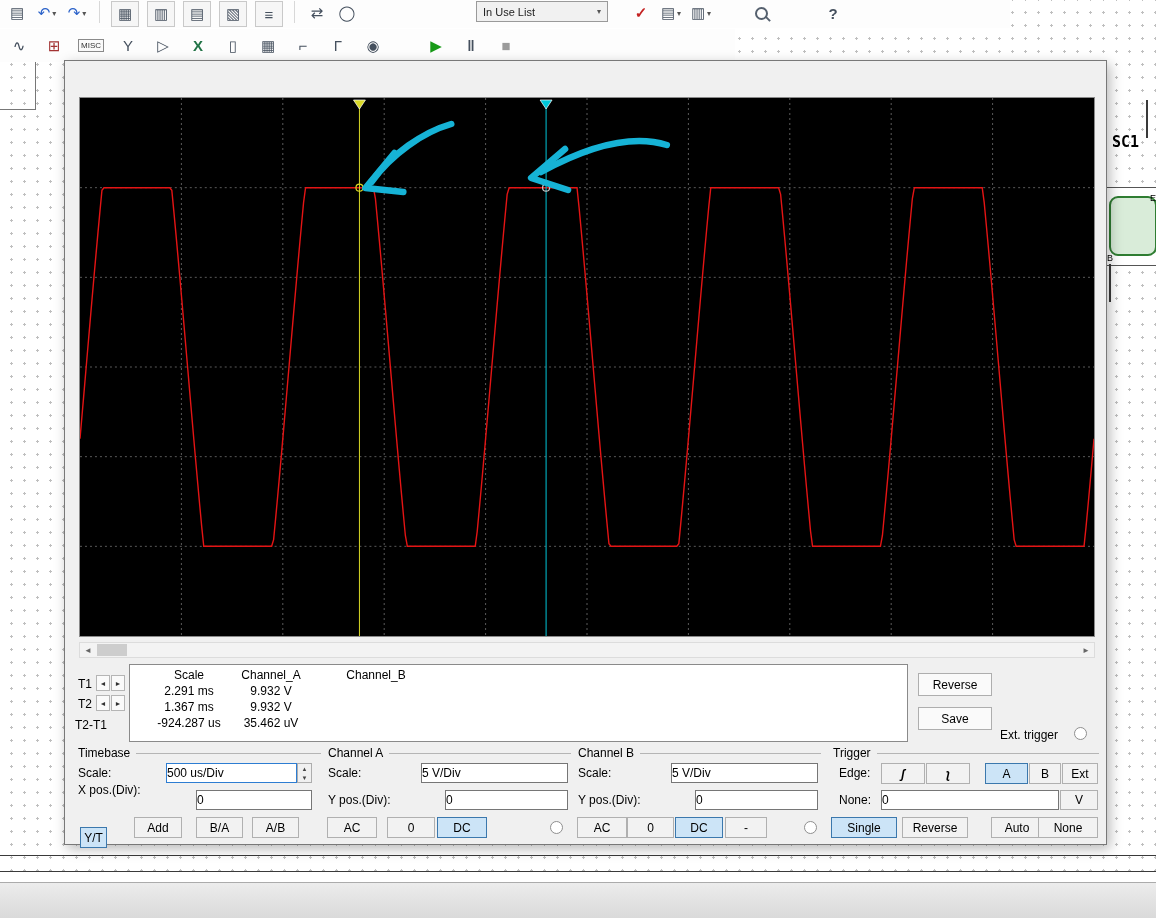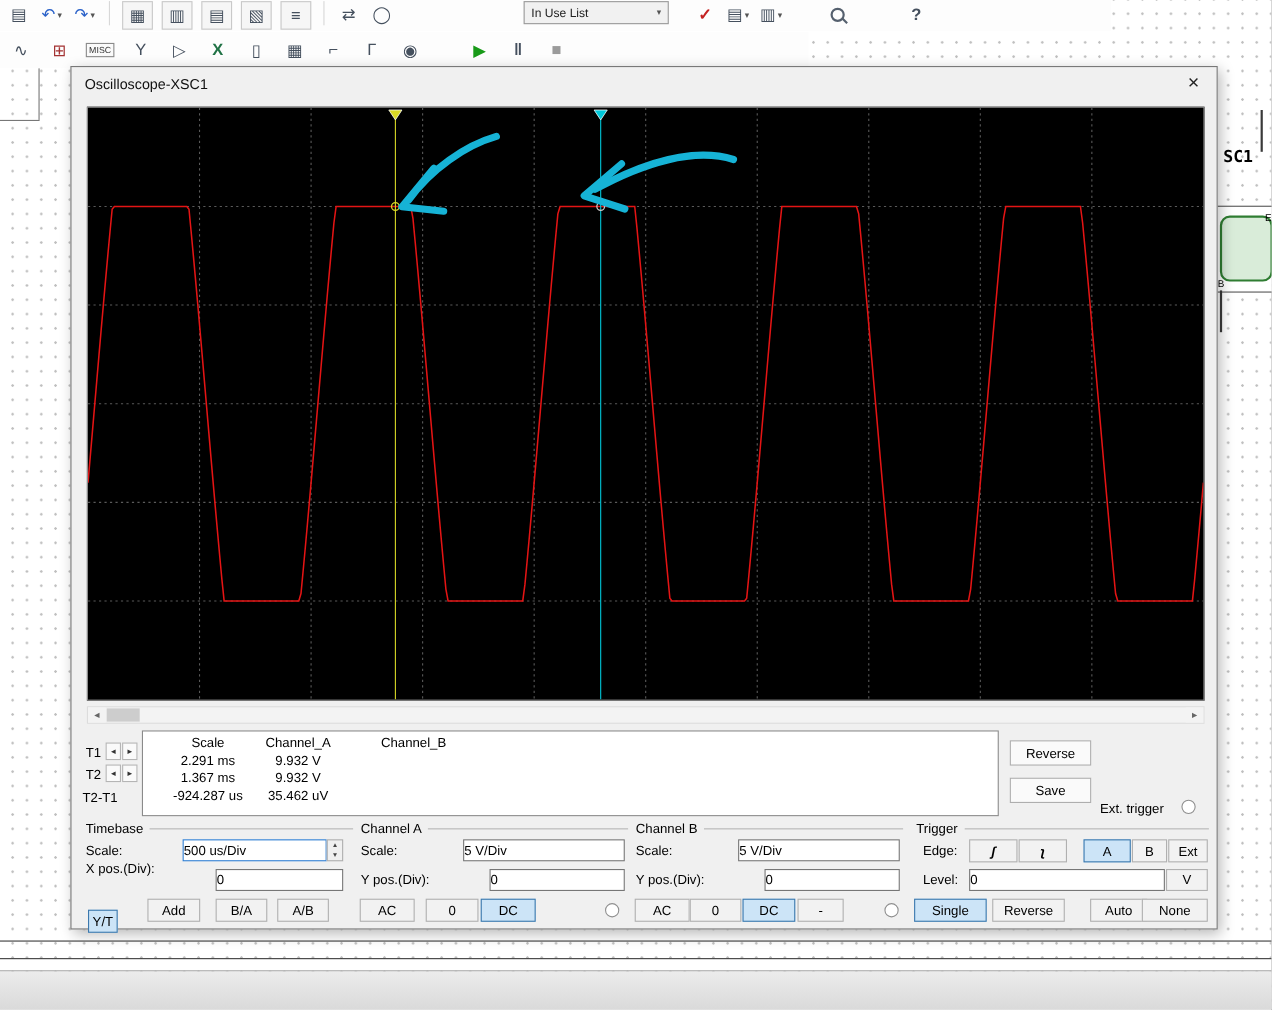--- a/index.html
+++ b/index.html
@@ -188,24 +188,20 @@
     <span style="position:absolute;right:1px;top:5px;font-size:9px">E</span>
   </div>
   <div class="wire" style="left:1109px;top:264px;width:2px;height:38px"></div>
 
   <div class="wire" style="left:0;top:855px;width:1156px;height:1px"></div>
   <div class="wire" style="left:0;top:871px;width:1156px;height:1px"></div>
   <div style="position:absolute;left:0;top:882px;width:1156px;height:36px;z-index:1;
               background:linear-gradient(#ececec,#d9d9d9);border-top:1px solid #ababab"></div>
 
   <div class="dlg">
-    <div class="titlebar">
-      <span>Oscilloscope-XSC1</span>
-      <span class="close">×</span>
-    </div>
 
     <div class="display">
       <svg id="scope-svg" viewBox="0 0 1016 538" preserveAspectRatio="none">
           <line x1="101.6" y1="0" x2="101.6" y2="538" stroke="#5a5a5a" stroke-width="1" stroke-dasharray="2 3"></line>
           <line x1="203.2" y1="0" x2="203.2" y2="538" stroke="#5a5a5a" stroke-width="1" stroke-dasharray="2 3"></line>
           <line x1="304.79999999999995" y1="0" x2="304.79999999999995" y2="538" stroke="#5a5a5a" stroke-width="1" stroke-dasharray="2 3"></line>
           <line x1="406.4" y1="0" x2="406.4" y2="538" stroke="#5a5a5a" stroke-width="1" stroke-dasharray="2 3"></line>
           <line x1="508" y1="0" x2="508" y2="538" stroke="#5a5a5a" stroke-width="1" stroke-dasharray="2 3"></line>
           <line x1="609.5999999999999" y1="0" x2="609.5999999999999" y2="538" stroke="#5a5a5a" stroke-width="1" stroke-dasharray="2 3"></line>
           <line x1="711.1999999999999" y1="0" x2="711.1999999999999" y2="538" stroke="#5a5a5a" stroke-width="1" stroke-dasharray="2 3"></line>
@@ -333,21 +329,21 @@
       <div class="grp-head">
         <span>Trigger</span>
         <span class="rule"></span>
       </div>
       <span class="lbl" style="left:8px;top:20px">Edge:</span>
       <div class="btn" style="left:50px;top:17px;width:44px;font-style:italic;font-weight:bold">ʃ</div>
       <div class="btn" style="left:95px;top:17px;width:44px;font-style:italic;font-weight:bold">ʅ</div>
       <div class="btn sel" style="left:154px;top:17px;width:43px">A</div>
       <div class="btn" style="left:198px;top:17px;width:32px">B</div>
       <div class="btn" style="left:231px;top:17px;width:36px">Ext</div>
-      <span class="lbl" style="left:8px;top:47px">Level:</span>
+      <span class="lbl" style="left:8px;top:47px">None:</span>
       <div class="field" style="left:50px;top:44px;width:178px">
         <span>0</span>
       </div>
       <div class="btn" style="left:229px;top:44px;width:38px;height:20px">V</div>
       <div class="btn sel" style="left:0;top:71px;width:66px">Single</div>
       <div class="btn" style="left:71px;top:71px;width:66px">Reverse</div>
       <div class="btn" style="left:160px;top:71px;width:52px">Auto</div>
       <div class="btn" style="left:207px;top:71px;width:60px">None</div>
     </div>
   </div>

